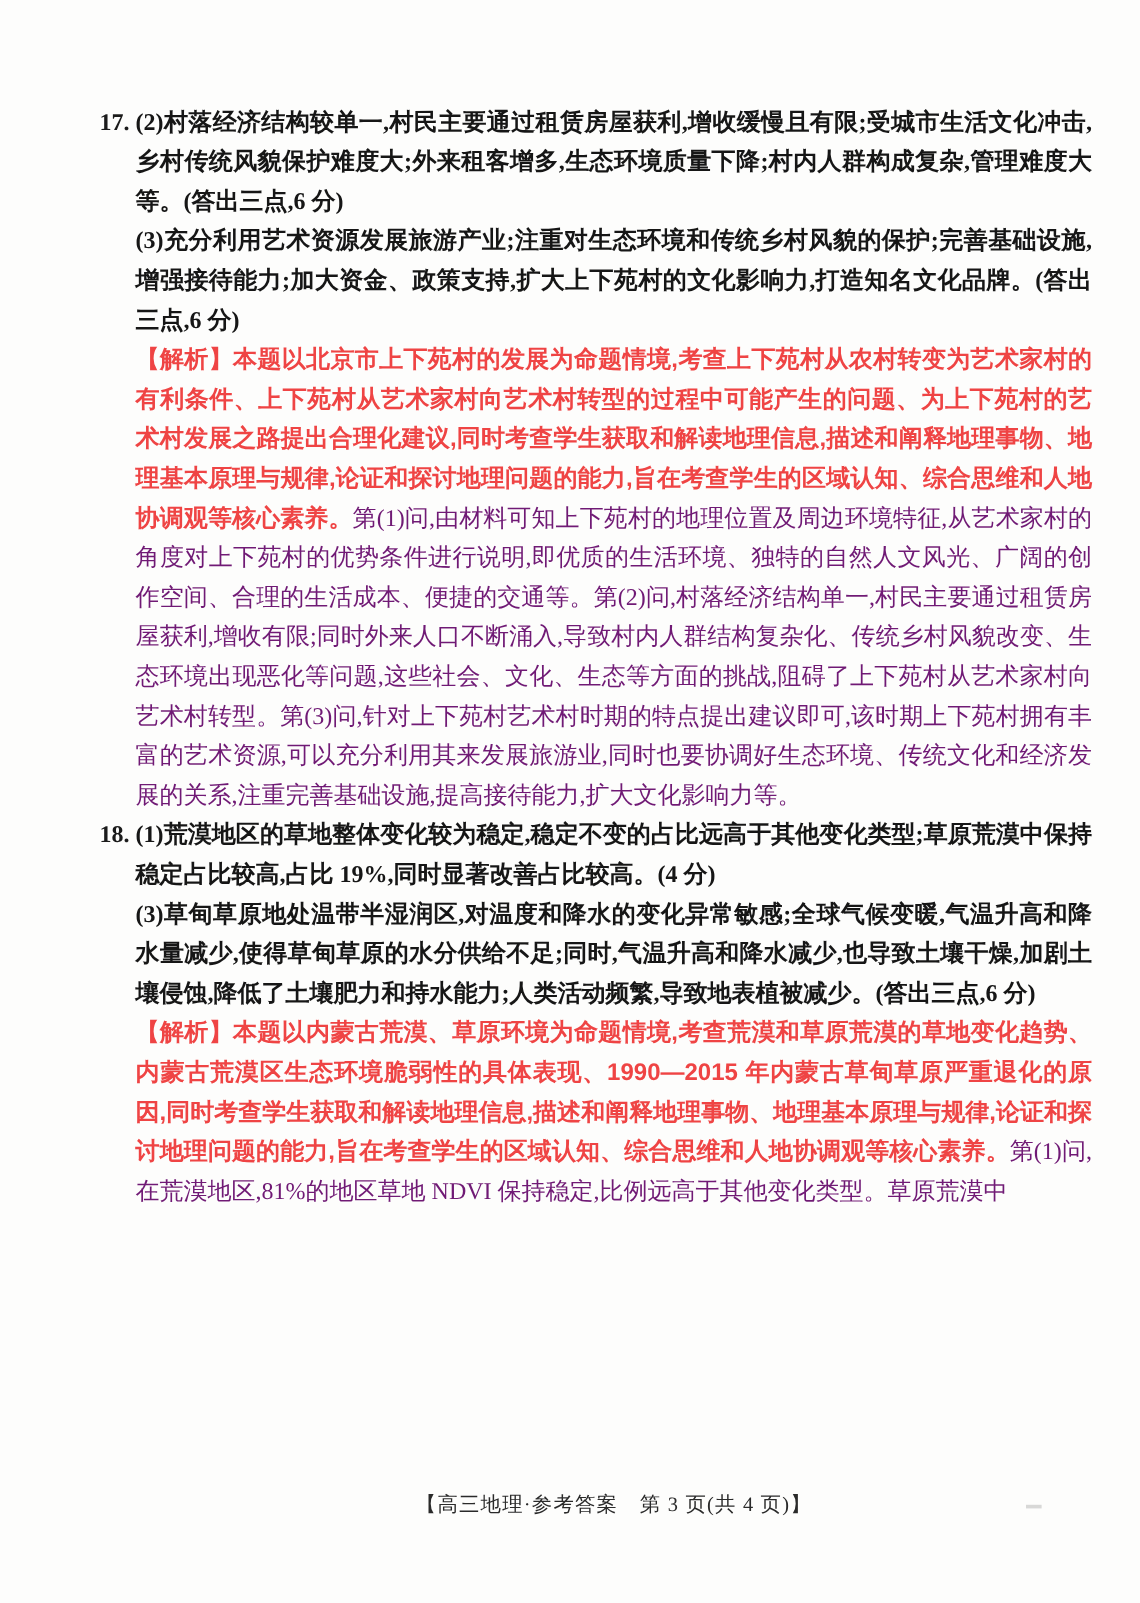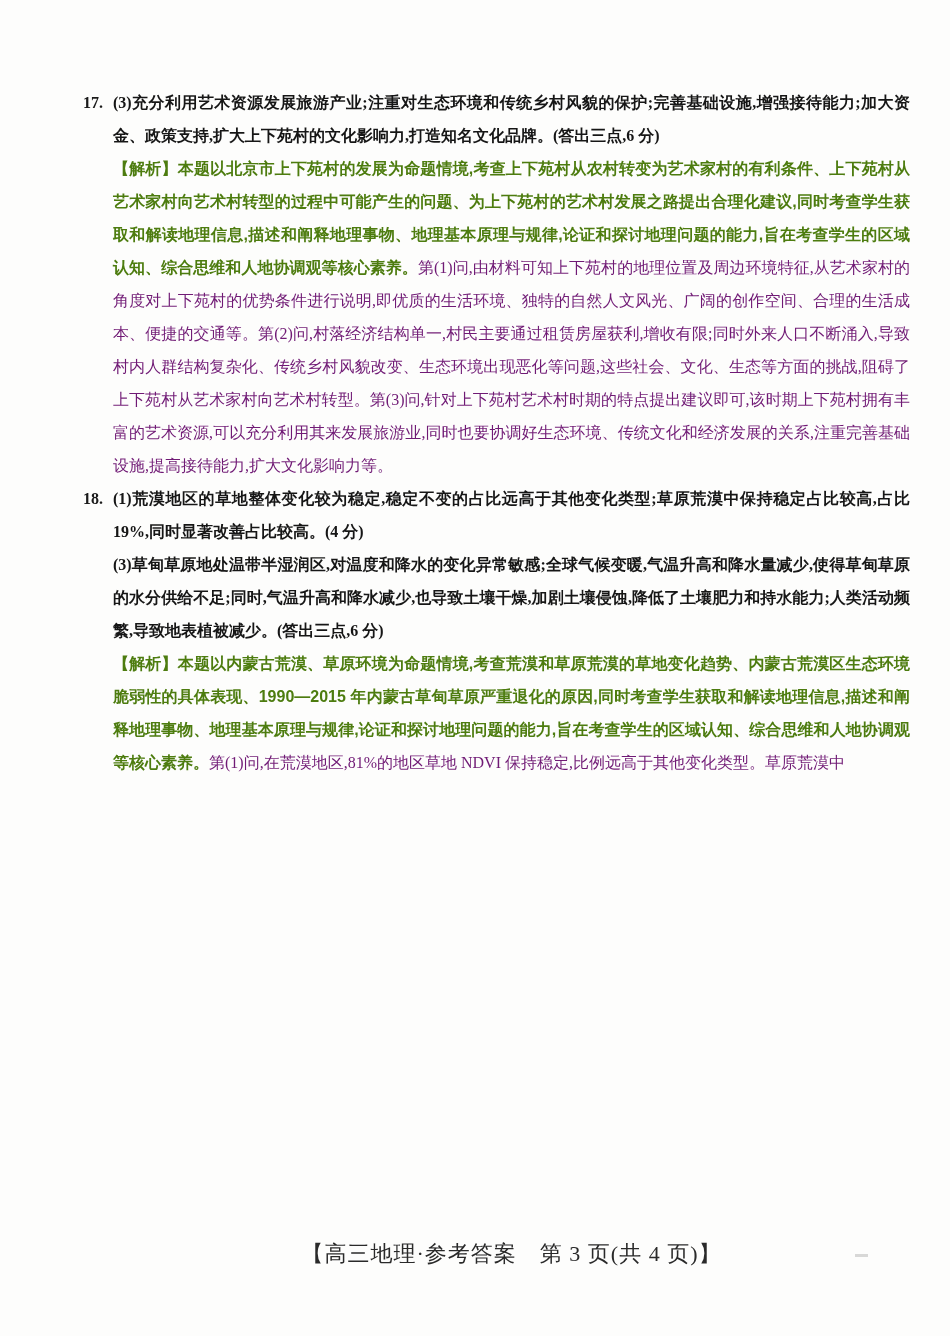--- a/index.html
+++ b/index.html
@@ -18,21 +18,21 @@
   .page {
     position: absolute;
     inset: 0;
     background: #fdfdfc;
   }
   .content {
     position: absolute;
     left: 113px;
     top: 86px;
     width: 797px;
-    font-size: 16px;
+    font-size: 20px;
     line-height: 33px;
     text-align: justify;
   }
   .question {
     position: relative;
   }
   .qnum {
     position: absolute;
     left: -30px;
     top: 0;
@@ -42,33 +42,33 @@
   }
   p { margin: 0; }
   .answer {
     font-weight: 700;
     color: #161616;
   }
   .analysis { color: #1f1f1f; }
   .jx-label, .jx-bold {
     font-family: "Liberation Sans", sans-serif;
     font-weight: 700;
-    color: #4d7c0f;
+    color: #ef4444;
   }
   .jx-normal {
     font-weight: 400;
     color: #701a75;
   }
   .footer {
     position: absolute;
     left: 113px;
     top: 1243px;
     width: 797px;
     text-align: center;
-    font-size: 22px;
+    font-size: 17px;
     line-height: 22px;
     color: #2a2a2a;
     letter-spacing: 1px;
   }
   .artifact {
     position: absolute;
     left: 855px;
     top: 1254px;
     width: 13px;
     height: 3px;
@@ -78,20 +78,21 @@
 </style>
 </head>
 <body>
 
 <div class="page">
 
   <main class="content">
 
     <section class="question">
       <span class="qnum">17.</span>
+      <p class="answer">(2)村落经济结构较单一,村民主要通过租赁房屋获利,增收缓慢且有限;受城市生活文化冲击,乡村传统风貌保护难度大;外来租客增多,生态环境质量下降;村内人群构成复杂,管理难度大等。(答出三点,6 分)</p>
       <p class="answer">(3)充分利用艺术资源发展旅游产业;注重对生态环境和传统乡村风貌的保护;完善基础设施,增强接待能力;加大资金、政策支持,扩大上下苑村的文化影响力,打造知名文化品牌。(答出三点,6 分)</p>
       <p class="analysis"><span class="jx-label">【解析】</span><span class="jx-bold">本题以北京市上下苑村的发展为命题情境,考查上下苑村从农村转变为艺术家村的有利条件、上下苑村从艺术家村向艺术村转型的过程中可能产生的问题、为上下苑村的艺术村发展之路提出合理化建议,同时考查学生获取和解读地理信息,描述和阐释地理事物、地理基本原理与规律,论证和探讨地理问题的能力,旨在考查学生的区域认知、综合思维和人地协调观等核心素养。</span><span class="jx-normal">第(1)问,由材料可知上下苑村的地理位置及周边环境特征,从艺术家村的角度对上下苑村的优势条件进行说明,即优质的生活环境、独特的自然人文风光、广阔的创作空间、合理的生活成本、便捷的交通等。第(2)问,村落经济结构单一,村民主要通过租赁房屋获利,增收有限;同时外来人口不断涌入,导致村内人群结构复杂化、传统乡村风貌改变、生态环境出现恶化等问题,这些社会、文化、生态等方面的挑战,阻碍了上下苑村从艺术家村向艺术村转型。第(3)问,针对上下苑村艺术村时期的特点提出建议即可,该时期上下苑村拥有丰富的艺术资源,可以充分利用其来发展旅游业,同时也要协调好生态环境、传统文化和经济发展的关系,注重完善基础设施,提高接待能力,扩大文化影响力等。</span></p>
     </section>
 
     <section class="question">
       <span class="qnum">18.</span>
       <p class="answer">(1)荒漠地区的草地整体变化较为稳定,稳定不变的占比远高于其他变化类型;草原荒漠中保持稳定占比较高,占比 19%,同时显著改善占比较高。(4 分)</p>
       <p class="answer">(3)草甸草原地处温带半湿润区,对温度和降水的变化异常敏感;全球气候变暖,气温升高和降水量减少,使得草甸草原的水分供给不足;同时,气温升高和降水减少,也导致土壤干燥,加剧土壤侵蚀,降低了土壤肥力和持水能力;人类活动频繁,导致地表植被减少。(答出三点,6 分)</p>
       <p class="analysis"><span class="jx-label">【解析】</span><span class="jx-bold">本题以内蒙古荒漠、草原环境为命题情境,考查荒漠和草原荒漠的草地变化趋势、内蒙古荒漠区生态环境脆弱性的具体表现、1990—2015 年内蒙古草甸草原严重退化的原因,同时考查学生获取和解读地理信息,描述和阐释地理事物、地理基本原理与规律,论证和探讨地理问题的能力,旨在考查学生的区域认知、综合思维和人地协调观等核心素养。</span><span class="jx-normal">第(1)问,在荒漠地区,81%的地区草地 NDVI 保持稳定,比例远高于其他变化类型。草原荒漠中</span></p>
     </section>

